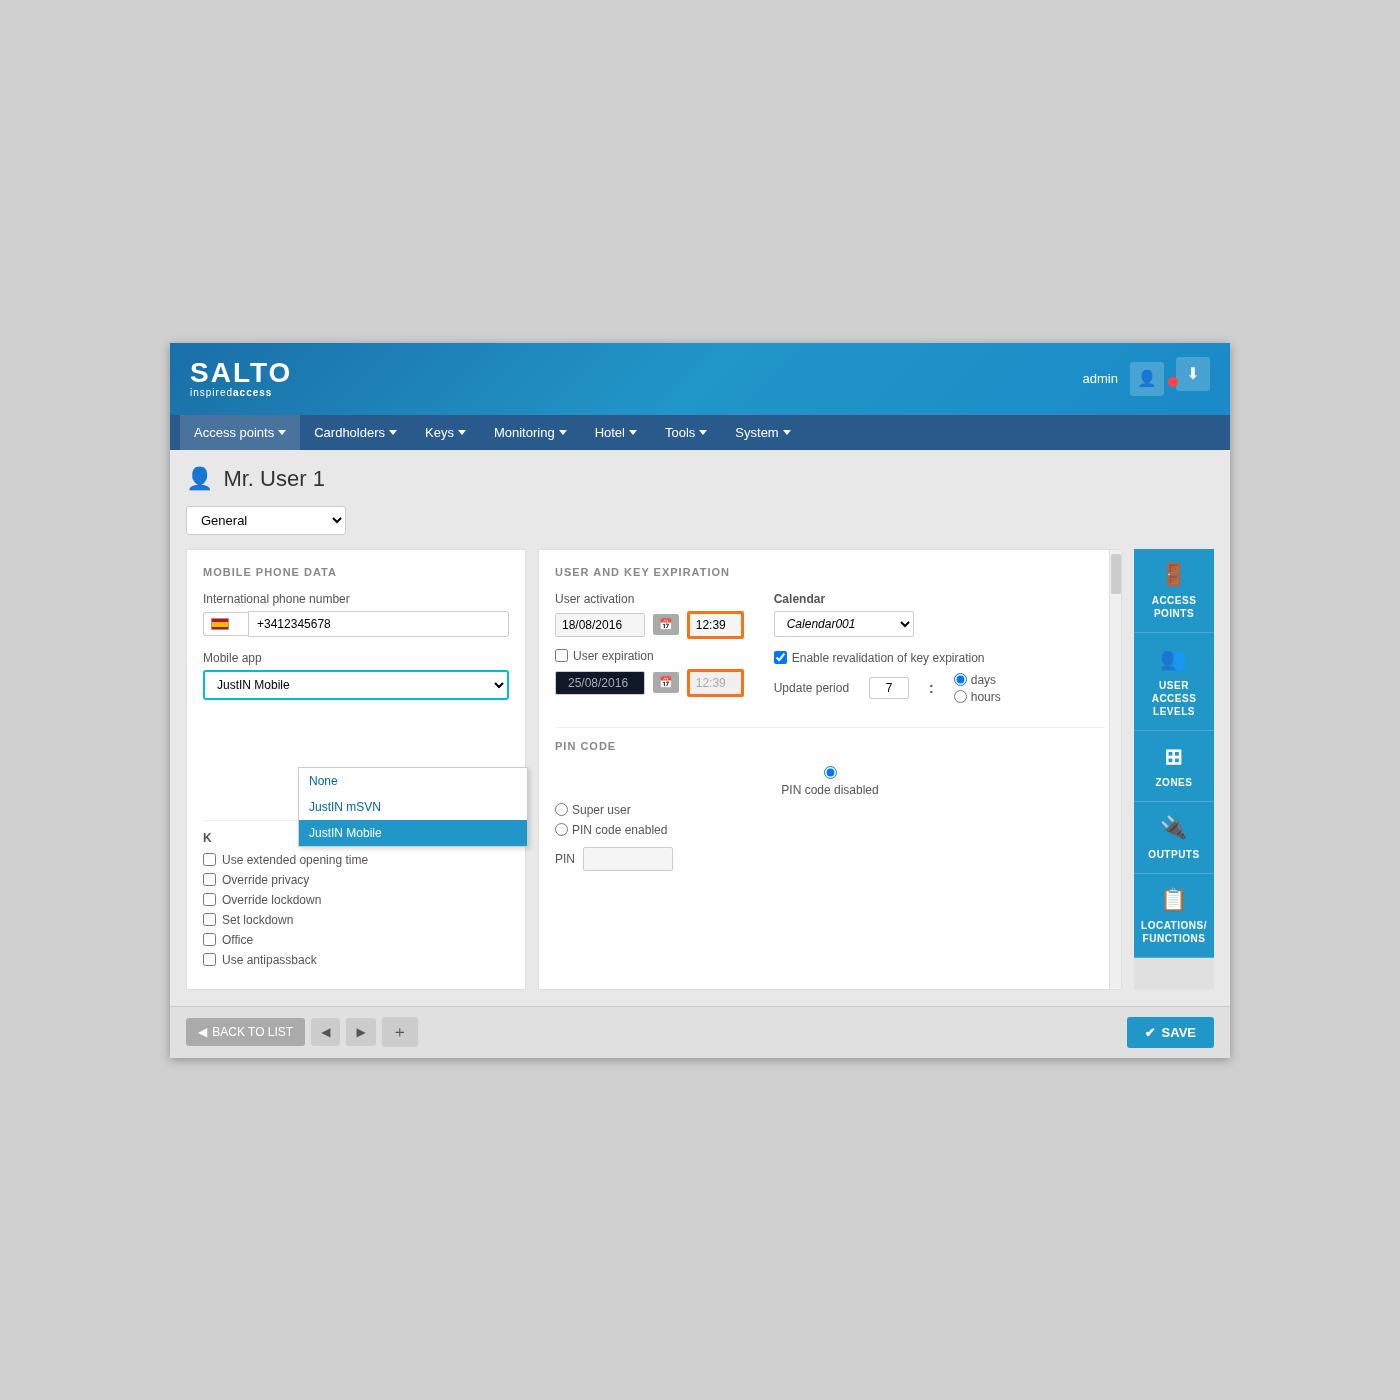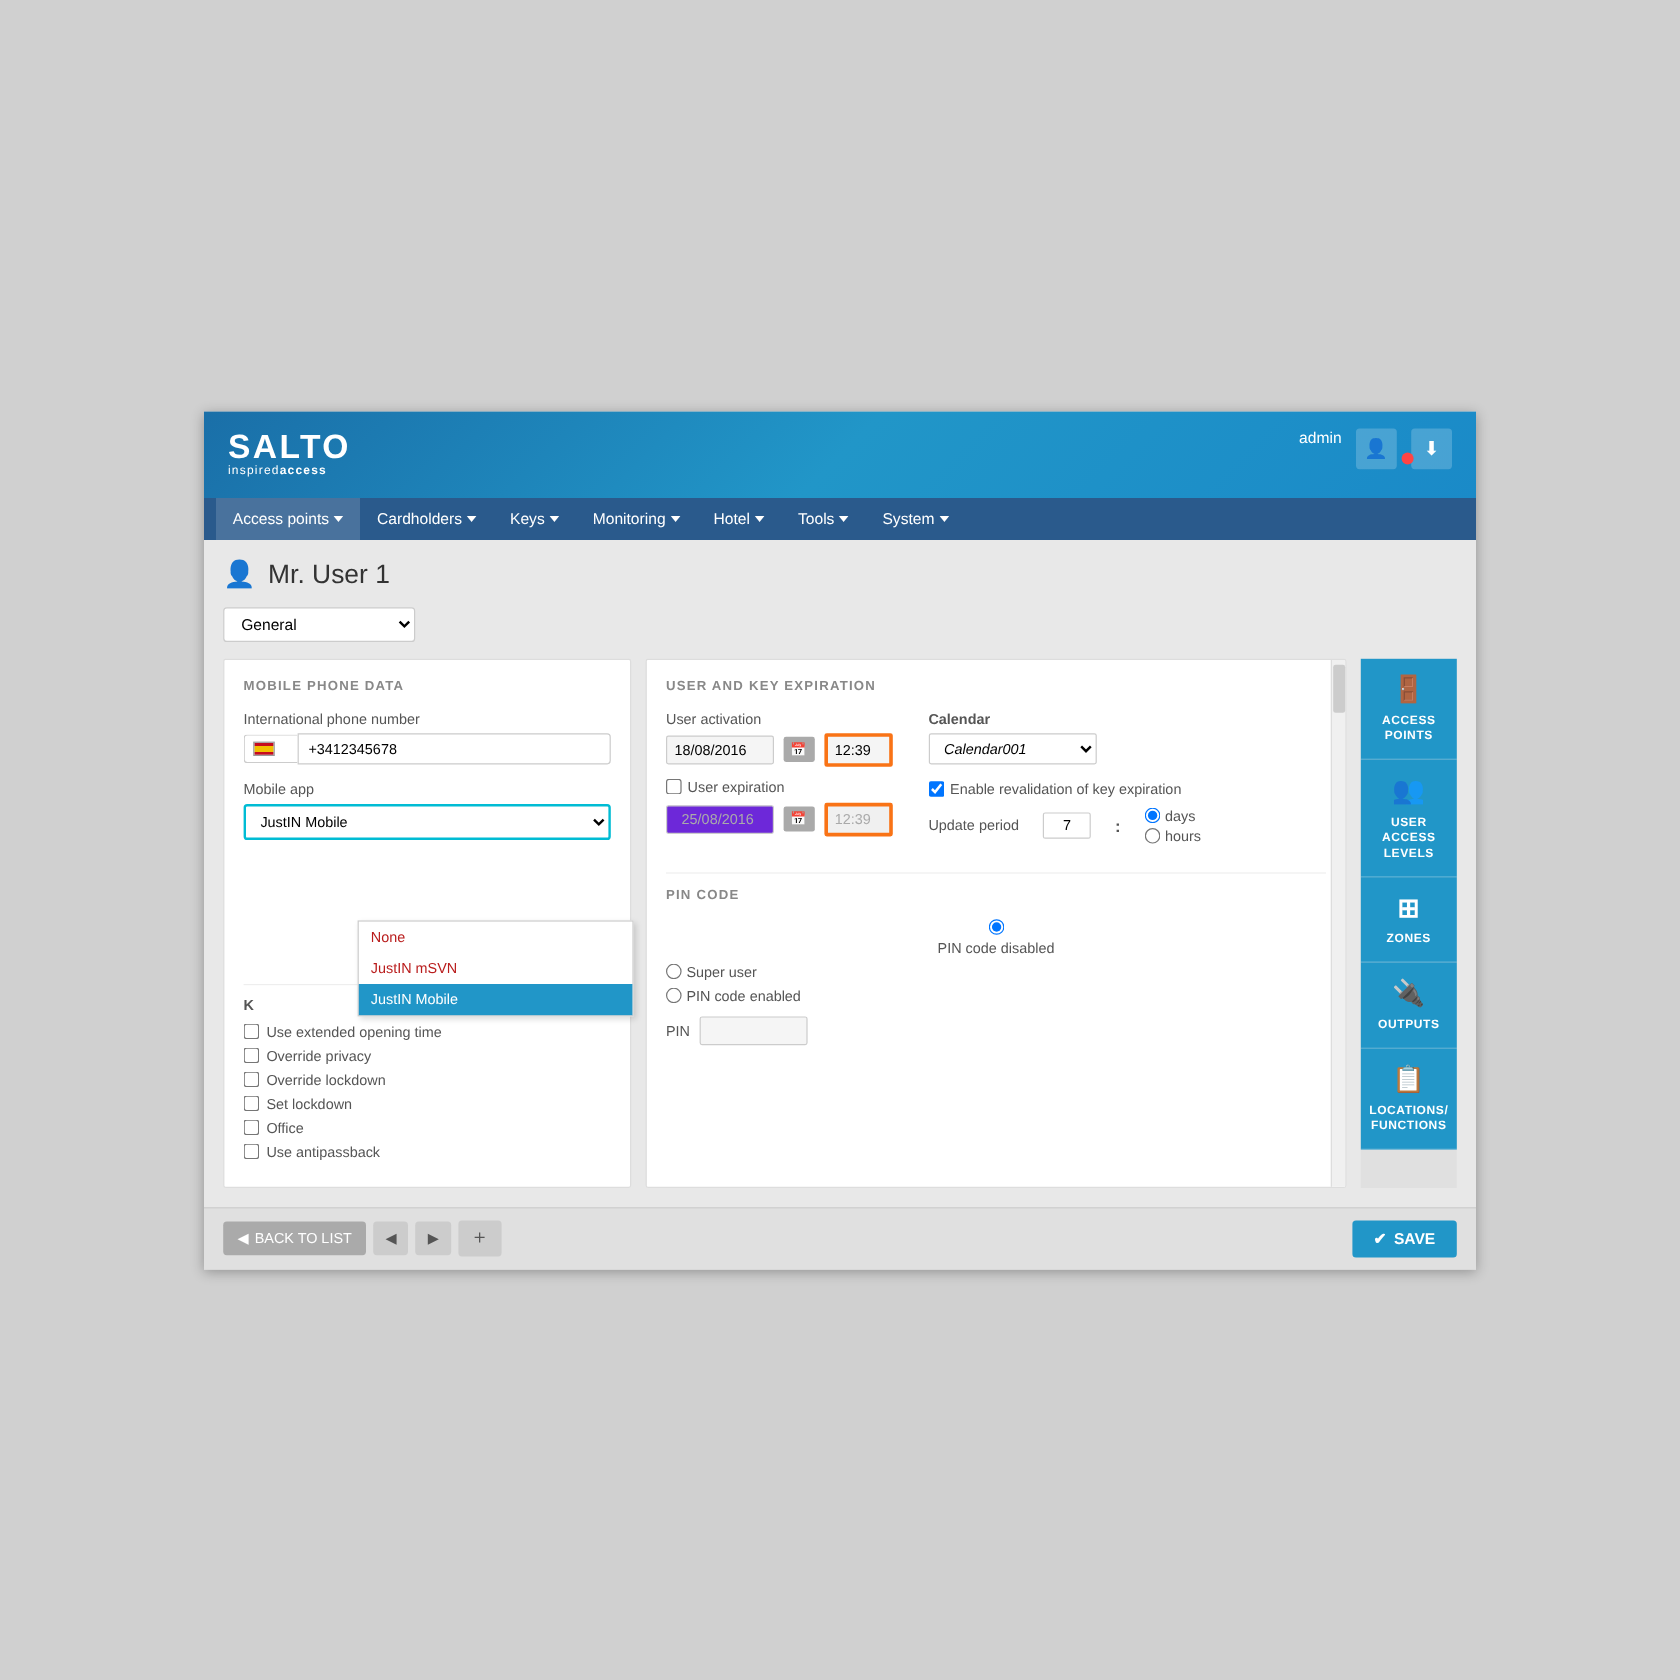--- a/index.html
+++ b/index.html
@@ -42,20 +42,21 @@
       color: #a8d8f0;
       font-size: 10px;
       letter-spacing: 1px;
     }
     .logo-tagline span {
       color: white;
       font-weight: normal;
     }
     .header-right {
       display: flex;
+      align-items: center;
       gap: 12px;
       color: white;
       font-size: 13px;
     }
     .header-icon-btn {
       background: rgba(255,255,255,0.2);
       border: none;
       color: white;
       width: 34px;
       height: 34px;
@@ -221,21 +222,21 @@
       width: 230px;
       background: white;
       border: 1px solid #ccc;
       box-shadow: 2px 2px 5px rgba(0,0,0,0.15);
       z-index: 100;
     }
     .dropdown-option {
       padding: 6px 10px;
       cursor: pointer;
       font-size: 12px;
-      color: #b91c1c;
+      color: #0369a1;
     }
     .dropdown-option.selected {
       background: #2196c8;
       color: white;
     }
     
     .key-section-title {
       font-size: 12px;
       font-weight: bold;
       color: #555;
@@ -619,21 +620,21 @@
                   <button class="calendar-btn">📅</button>
                   <input type="text" class="time-input" value="12:39" style="">
                 </div>
                 <div class="expiry-row">
                   <label class="checkbox-label">
                     <input type="checkbox" style="">
                     <span>User expiration</span>
                   </label>
                 </div>
                 <div class="activation-row">
-                  <input type="text" class="date-input" value="25/08/2016" style="background: #6d28d9; color: rgb(170, 170, 170); padding-left: 12px;">
+                  <input type="text" class="date-input" value="25/08/2016" style="background: #0f172a; color: rgb(170, 170, 170); padding-left: 12px;">
                   <button class="calendar-btn">📅</button>
                   <input type="text" class="time-input" value="12:39" style="background: rgb(240, 240, 240); color: rgb(170, 170, 170);">
                 </div>
               </div>
 
               <div>
                 <div class="form-label calendar-label">Calendar</div>
                 <div style="margin-bottom:14px;">
                   <select class="calendar-select">
                     <option>Calendar001</option>

